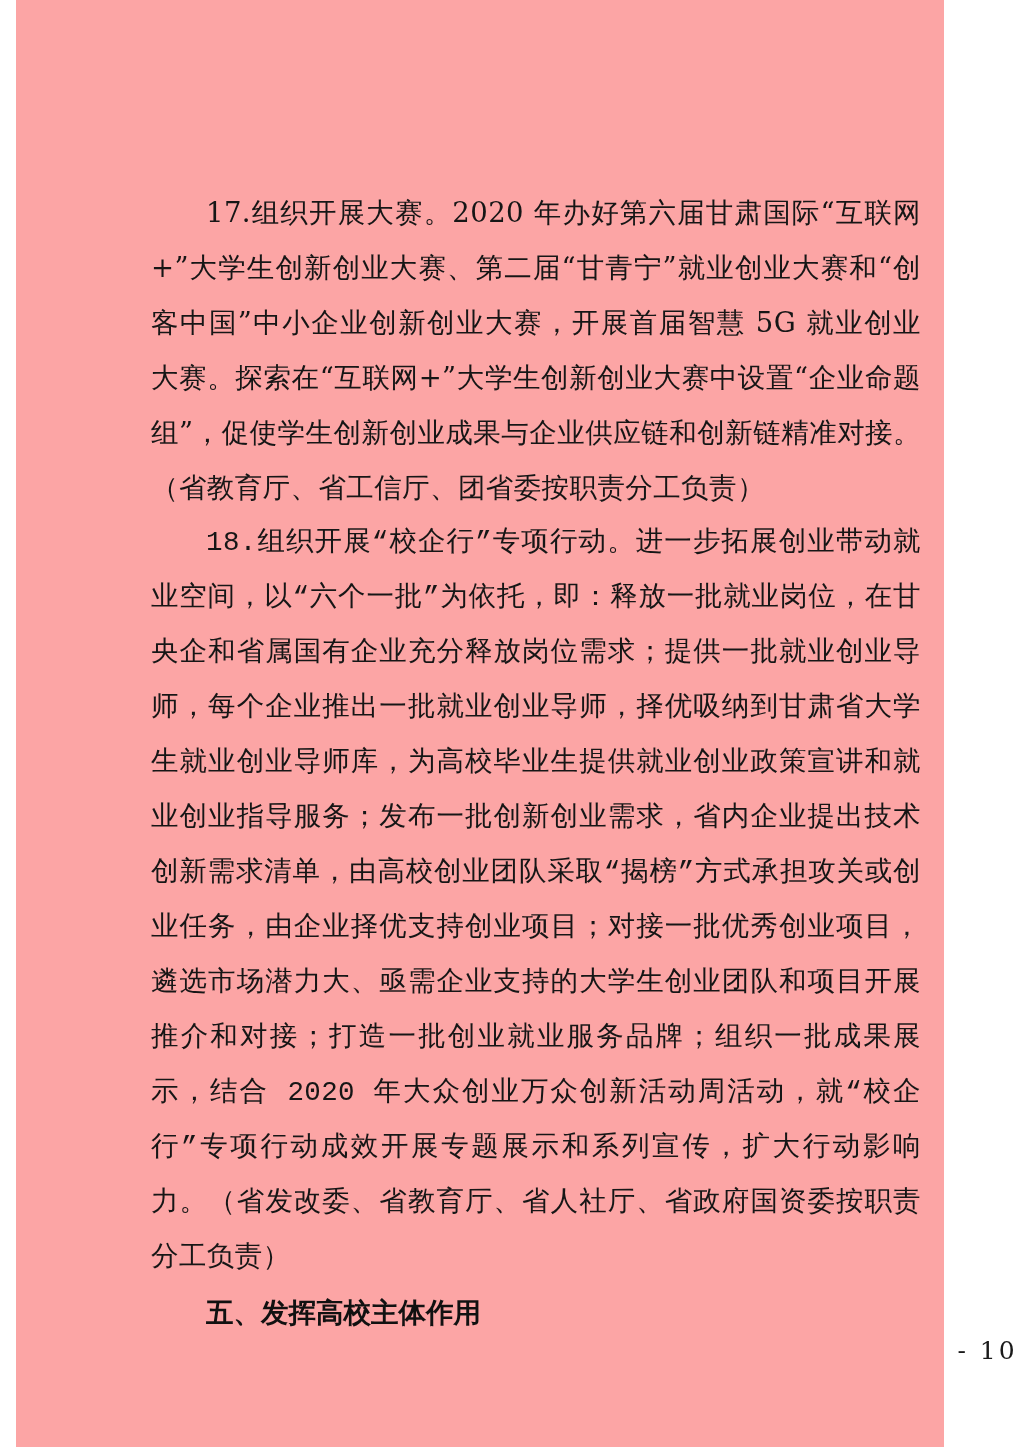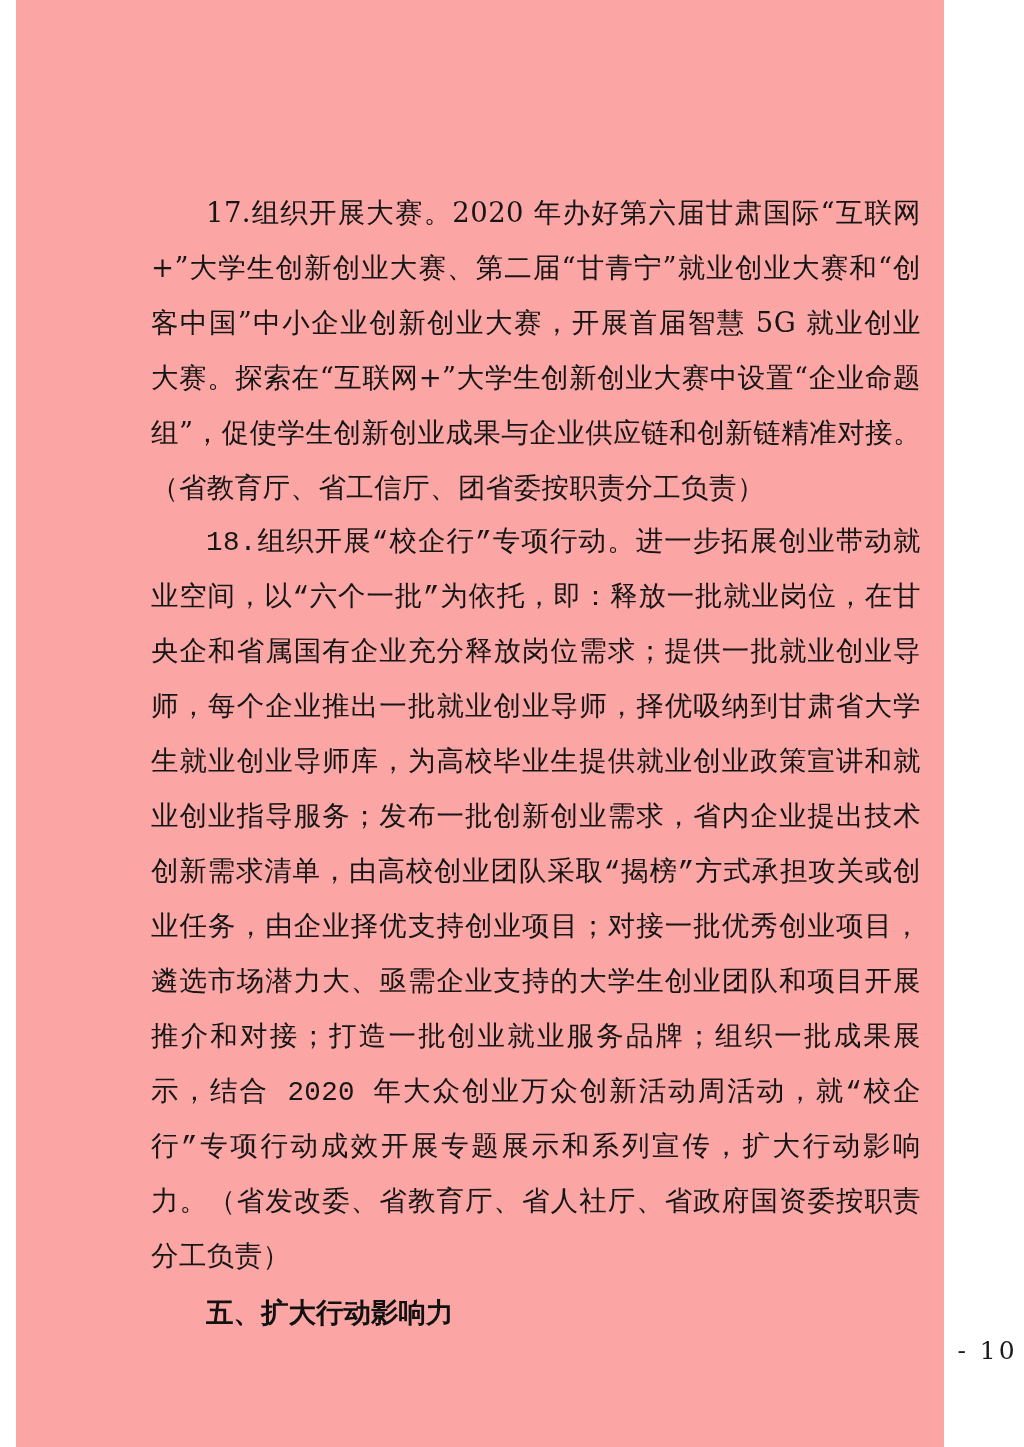--- a/index.html
+++ b/index.html
@@ -65,16 +65,16 @@
   }
   .para + .para { margin-top: 0; font-family: Liberation Mono, monospace; }
 </style>
 </head>
 <body>
 
 <div class="page">
   <div class="content">
     <p class="para indent">17.组织开展大赛。2020 年办好第六届甘肃国际“互联网+”大学生创新创业大赛、第二届“甘青宁”就业创业大赛和“创客中国”中小企业创新创业大赛，开展首届智慧 5G 就业创业大赛。探索在“互联网+”大学生创新创业大赛中设置“企业命题组”，促使学生创新创业成果与企业供应链和创新链精准对接。（省教育厅、省工信厅、团省委按职责分工负责）</p>
     <p class="para indent">18.组织开展“校企行”专项行动。进一步拓展创业带动就业空间，以“六个一批”为依托，即：释放一批就业岗位，在甘央企和省属国有企业充分释放岗位需求；提供一批就业创业导师，每个企业推出一批就业创业导师，择优吸纳到甘肃省大学生就业创业导师库，为高校毕业生提供就业创业政策宣讲和就业创业指导服务；发布一批创新创业需求，省内企业提出技术创新需求清单，由高校创业团队采取“揭榜”方式承担攻关或创业任务，由企业择优支持创业项目；对接一批优秀创业项目，遴选市场潜力大、亟需企业支持的大学生创业团队和项目开展推介和对接；打造一批创业就业服务品牌；组织一批成果展示，结合 2020 年大众创业万众创新活动周活动，就“校企行”专项行动成效开展专题展示和系列宣传，扩大行动影响力。（省发改委、省教育厅、省人社厅、省政府国资委按职责分工负责）</p>
-    <h2 class="heading">五、扩大行动影响力</h2>
+    <h2 class="heading">五、发挥高校主体作用</h2>
   </div>
   <div class="pagenum">- 10 -</div>
 </div>
 
 </body></html>

